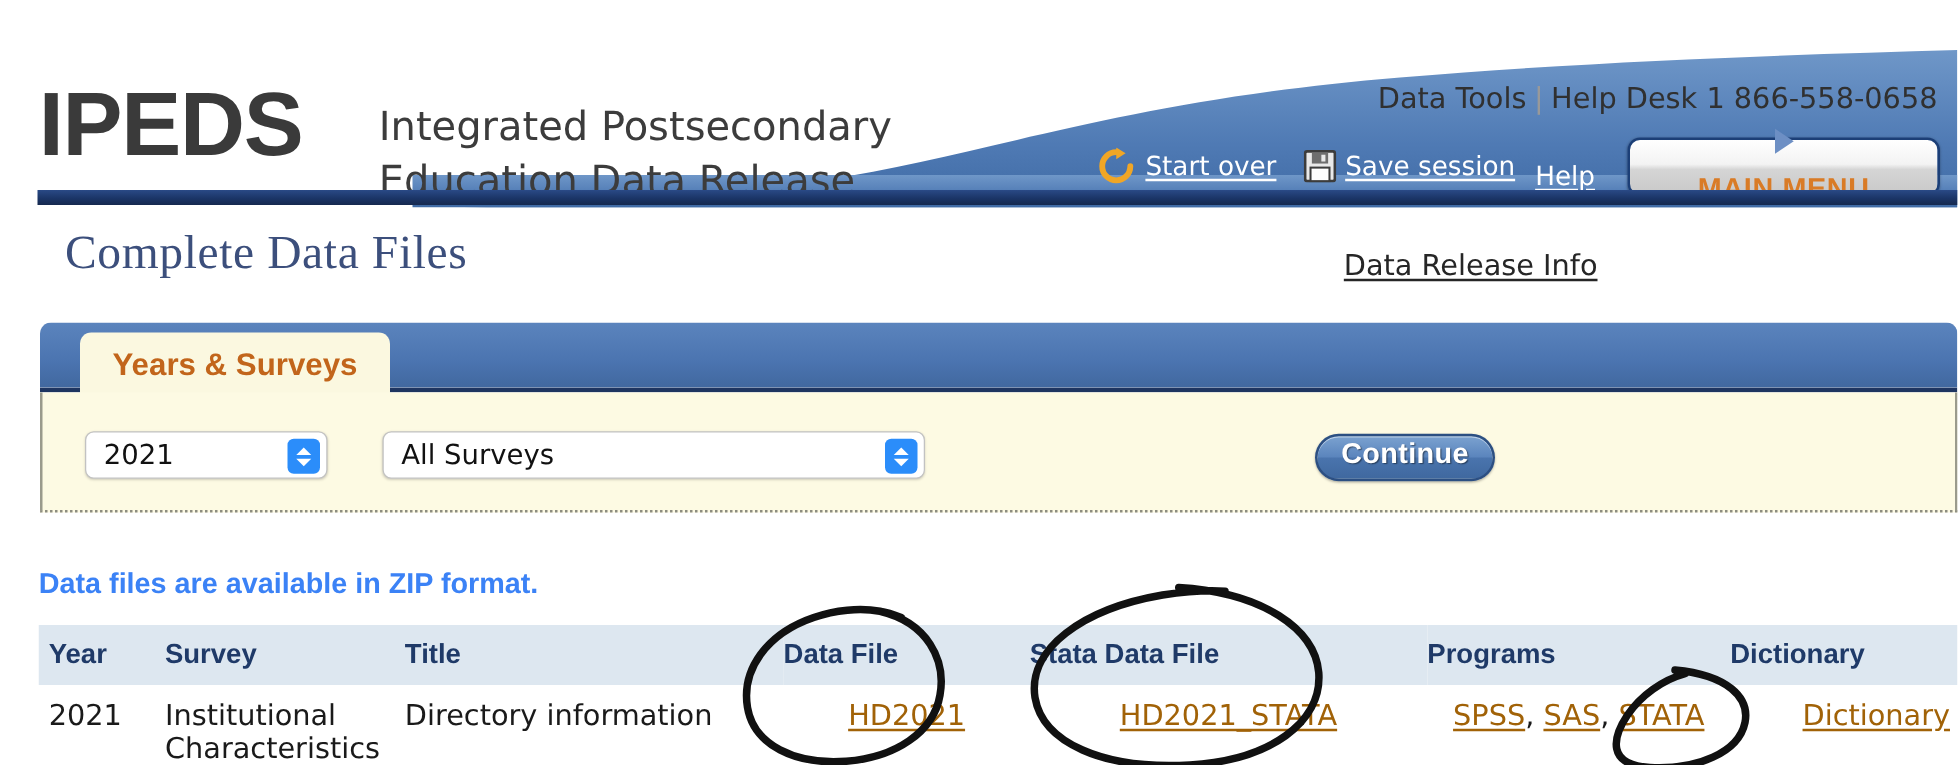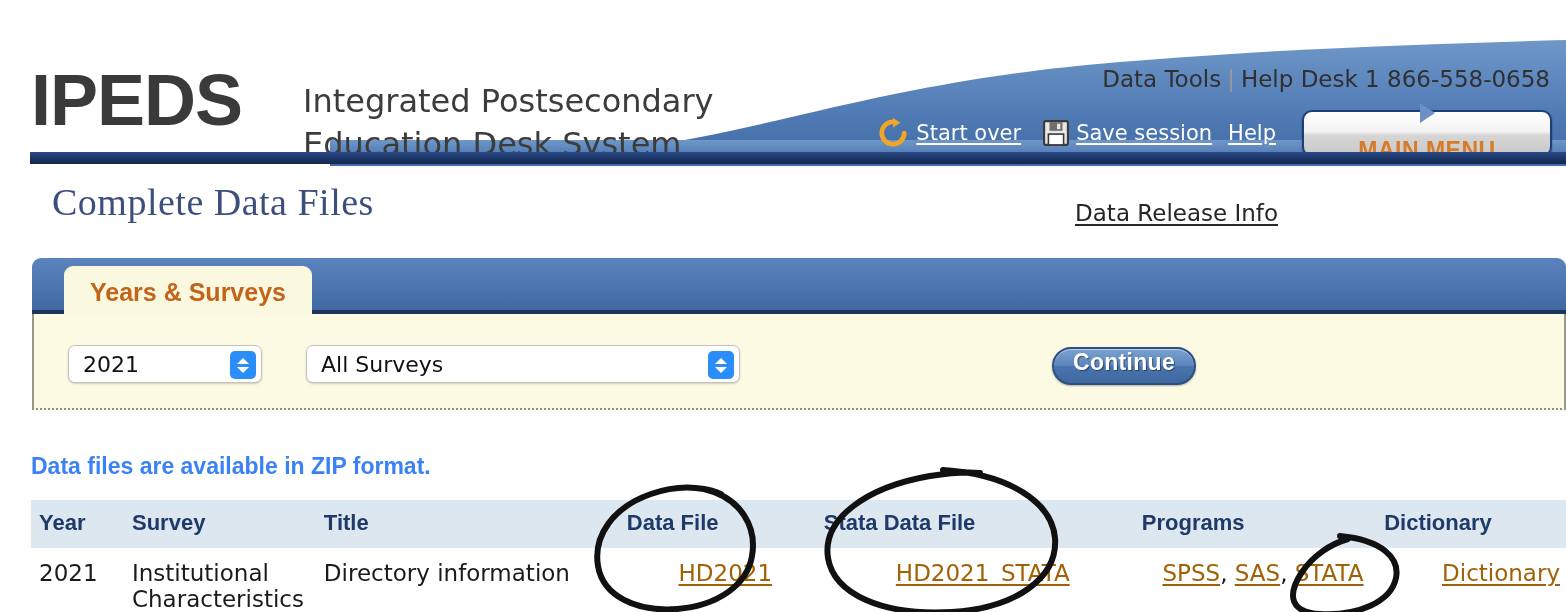--- a/index.html
+++ b/index.html
@@ -179,21 +179,21 @@
           <stop offset="100%" stop-color="#3f6aa4"></stop>
         </linearGradient>
       </defs>
       <path d="M1566,0 L1566,126 L330,126 C480,126 560,120 660,104 C790,84 900,40 1120,22 C1290,8 1430,4 1566,0 Z" fill="url(#swgv)"></path>
       <rect x="330" y="100" width="1236" height="26" fill="url(#swgv)"></rect>
     </svg>
 
     <div class="logo-ipeds">IPEDS</div>
     <div class="logo-sub">
       <div>Integrated Postsecondary</div>
-      <div>Education Desk System</div>
+      <div>Education Data Release</div>
     </div>
 
     <div class="toplinks">
       <span>Data Tools</span><span class="sep">|</span><span>Help Desk 1 866-558-0658</span>
     </div>
 
     <div class="navbar">
 
       <div class="nav-item">
         <svg class="icon-reload" viewBox="0 0 32 32">
@@ -206,21 +206,21 @@
       <div class="nav-item">
         <svg class="icon-save" viewBox="0 0 24 24">
           <rect x="1" y="1" width="22" height="22" rx="1.5" fill="#e9e9e9" stroke="#3c3c3c" stroke-width="2"></rect>
           <rect x="6" y="2" width="12" height="8" fill="#6e6e6e"></rect>
           <rect x="13" y="3.5" width="3" height="5" fill="#e9e9e9"></rect>
           <rect x="5" y="13" width="14" height="10" fill="#ffffff" stroke="#3c3c3c" stroke-width="1.5"></rect>
         </svg>
         <span class="nav-link">Save session</span>
       </div>
 
-      <div class="nav-item" style="margin-left:16px;">
+      <div class="nav-item" style="margin-left:16px;align-items:flex-end;">
         <span class="nav-link">Help</span>
       </div>
 
       <div class="mainmenu-btn">
         <span class="mm-tri"></span>
         <span class="mm-label">MAIN MENU</span>
       </div>
     </div>
 
     <div class="navy-bar"></div>

